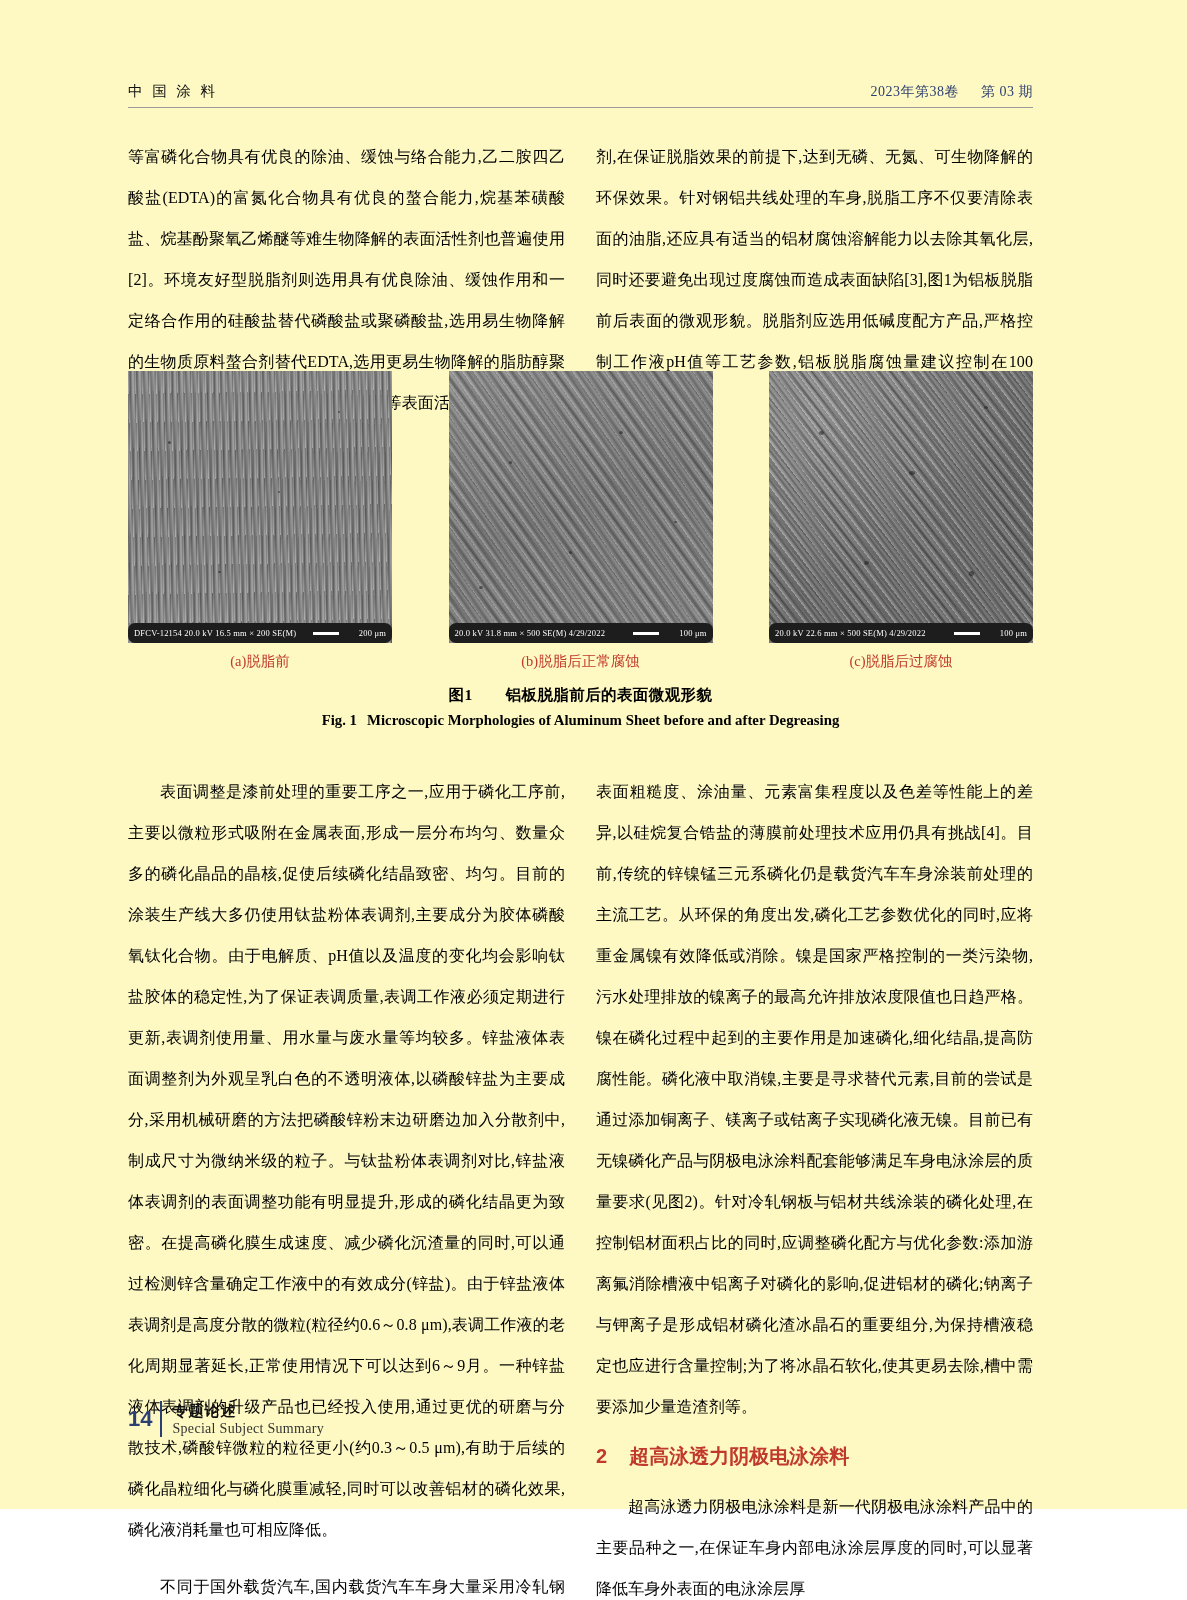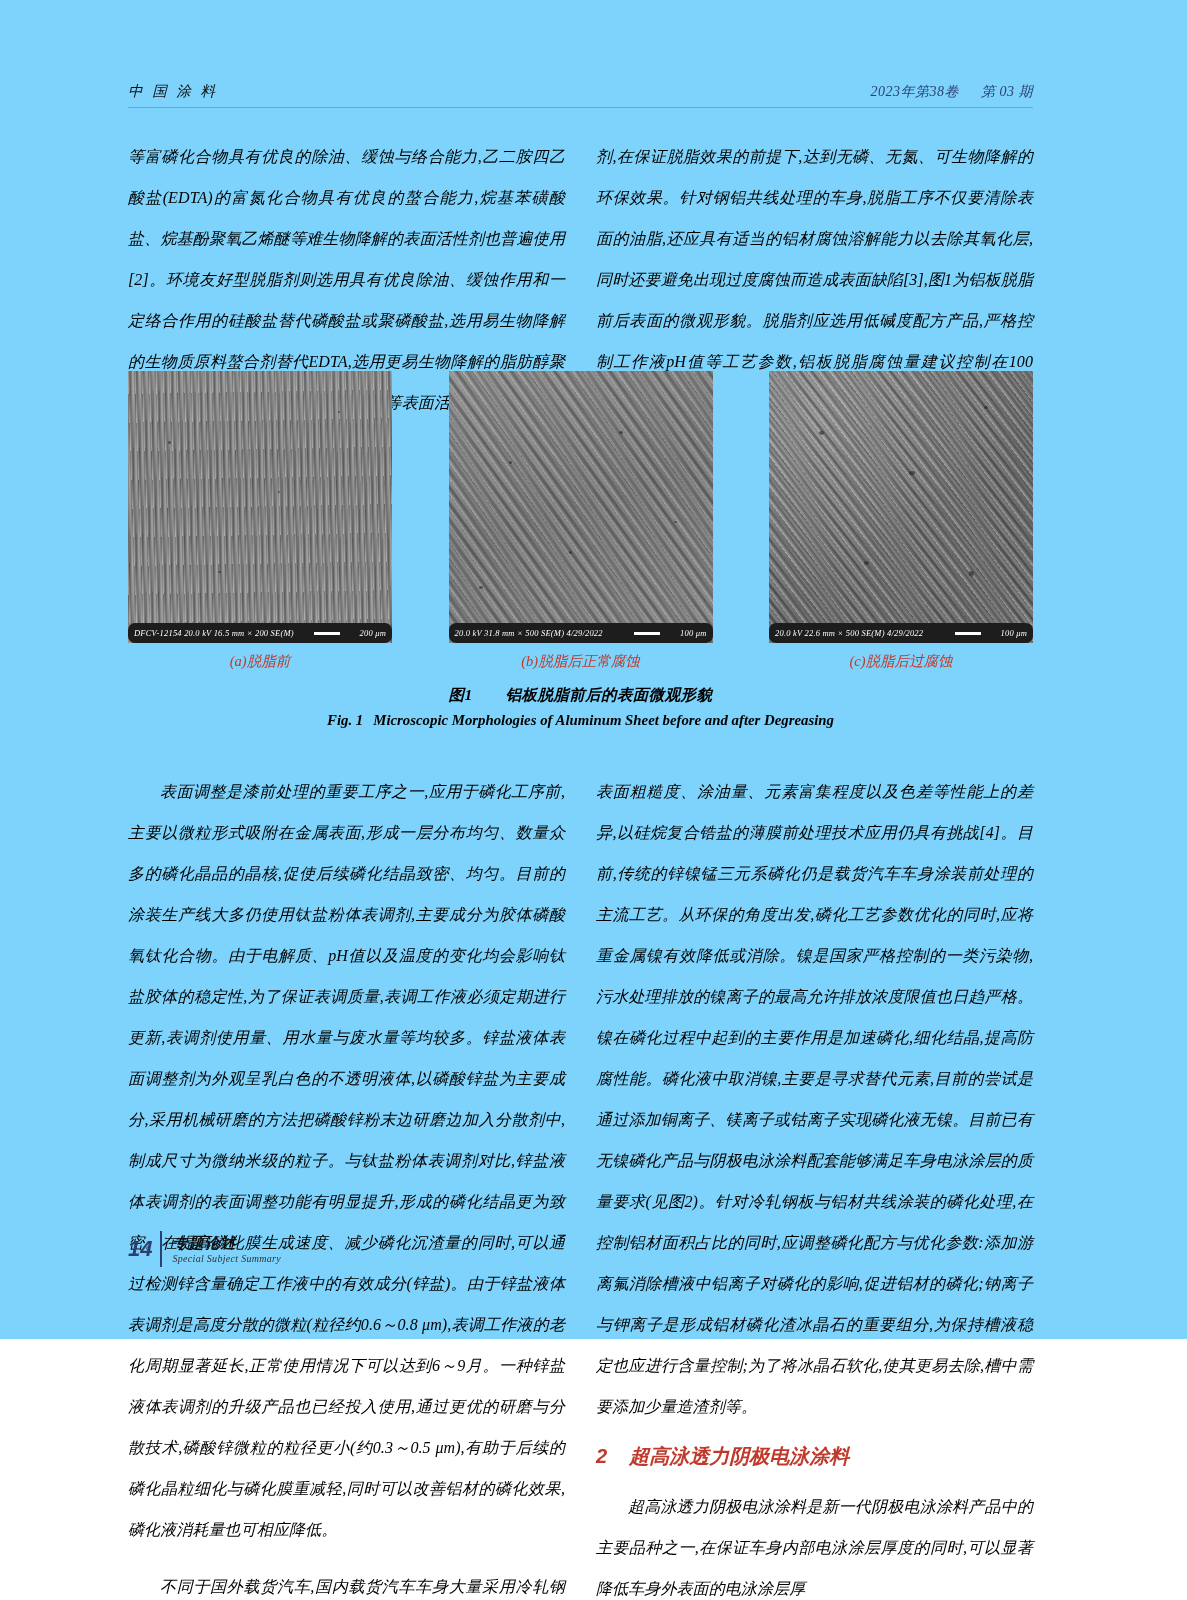--- a/index.html
+++ b/index.html
@@ -12,23 +12,22 @@
     height: 1600px;
     font-family: "Liberation Serif", serif;
     color: #000;
     position: relative;
     overflow: hidden;
   }
   .page {
     position: absolute;
     left: 0; top: 0;
     width: 1187px;
-    height: 1339px;
-    background: #7dd3fc;
-    font-style: italic;
+    height: 1509px;
+    background: #fef9c3;
   }
 
   
   .header {
     position: absolute;
     left: 128px;
     top: 82px;
     width: 905px;
     display: flex;
     justify-content: space-between;
@@ -216,21 +215,21 @@
     margin-right: 10px;
   }
   .footer .f-txt-cn {
     font-size: 15px;
     font-weight: bold;
     letter-spacing: 1px;
     color: #111;
     display: block;
   }
   .footer .f-txt-en {
-    font-size: 10px;
+    font-size: 14px;
     color: #333;
     display: block;
     letter-spacing: 0.3px;
   }
 </style>
 </head>
 <body>
 
 <div class="page">
 

